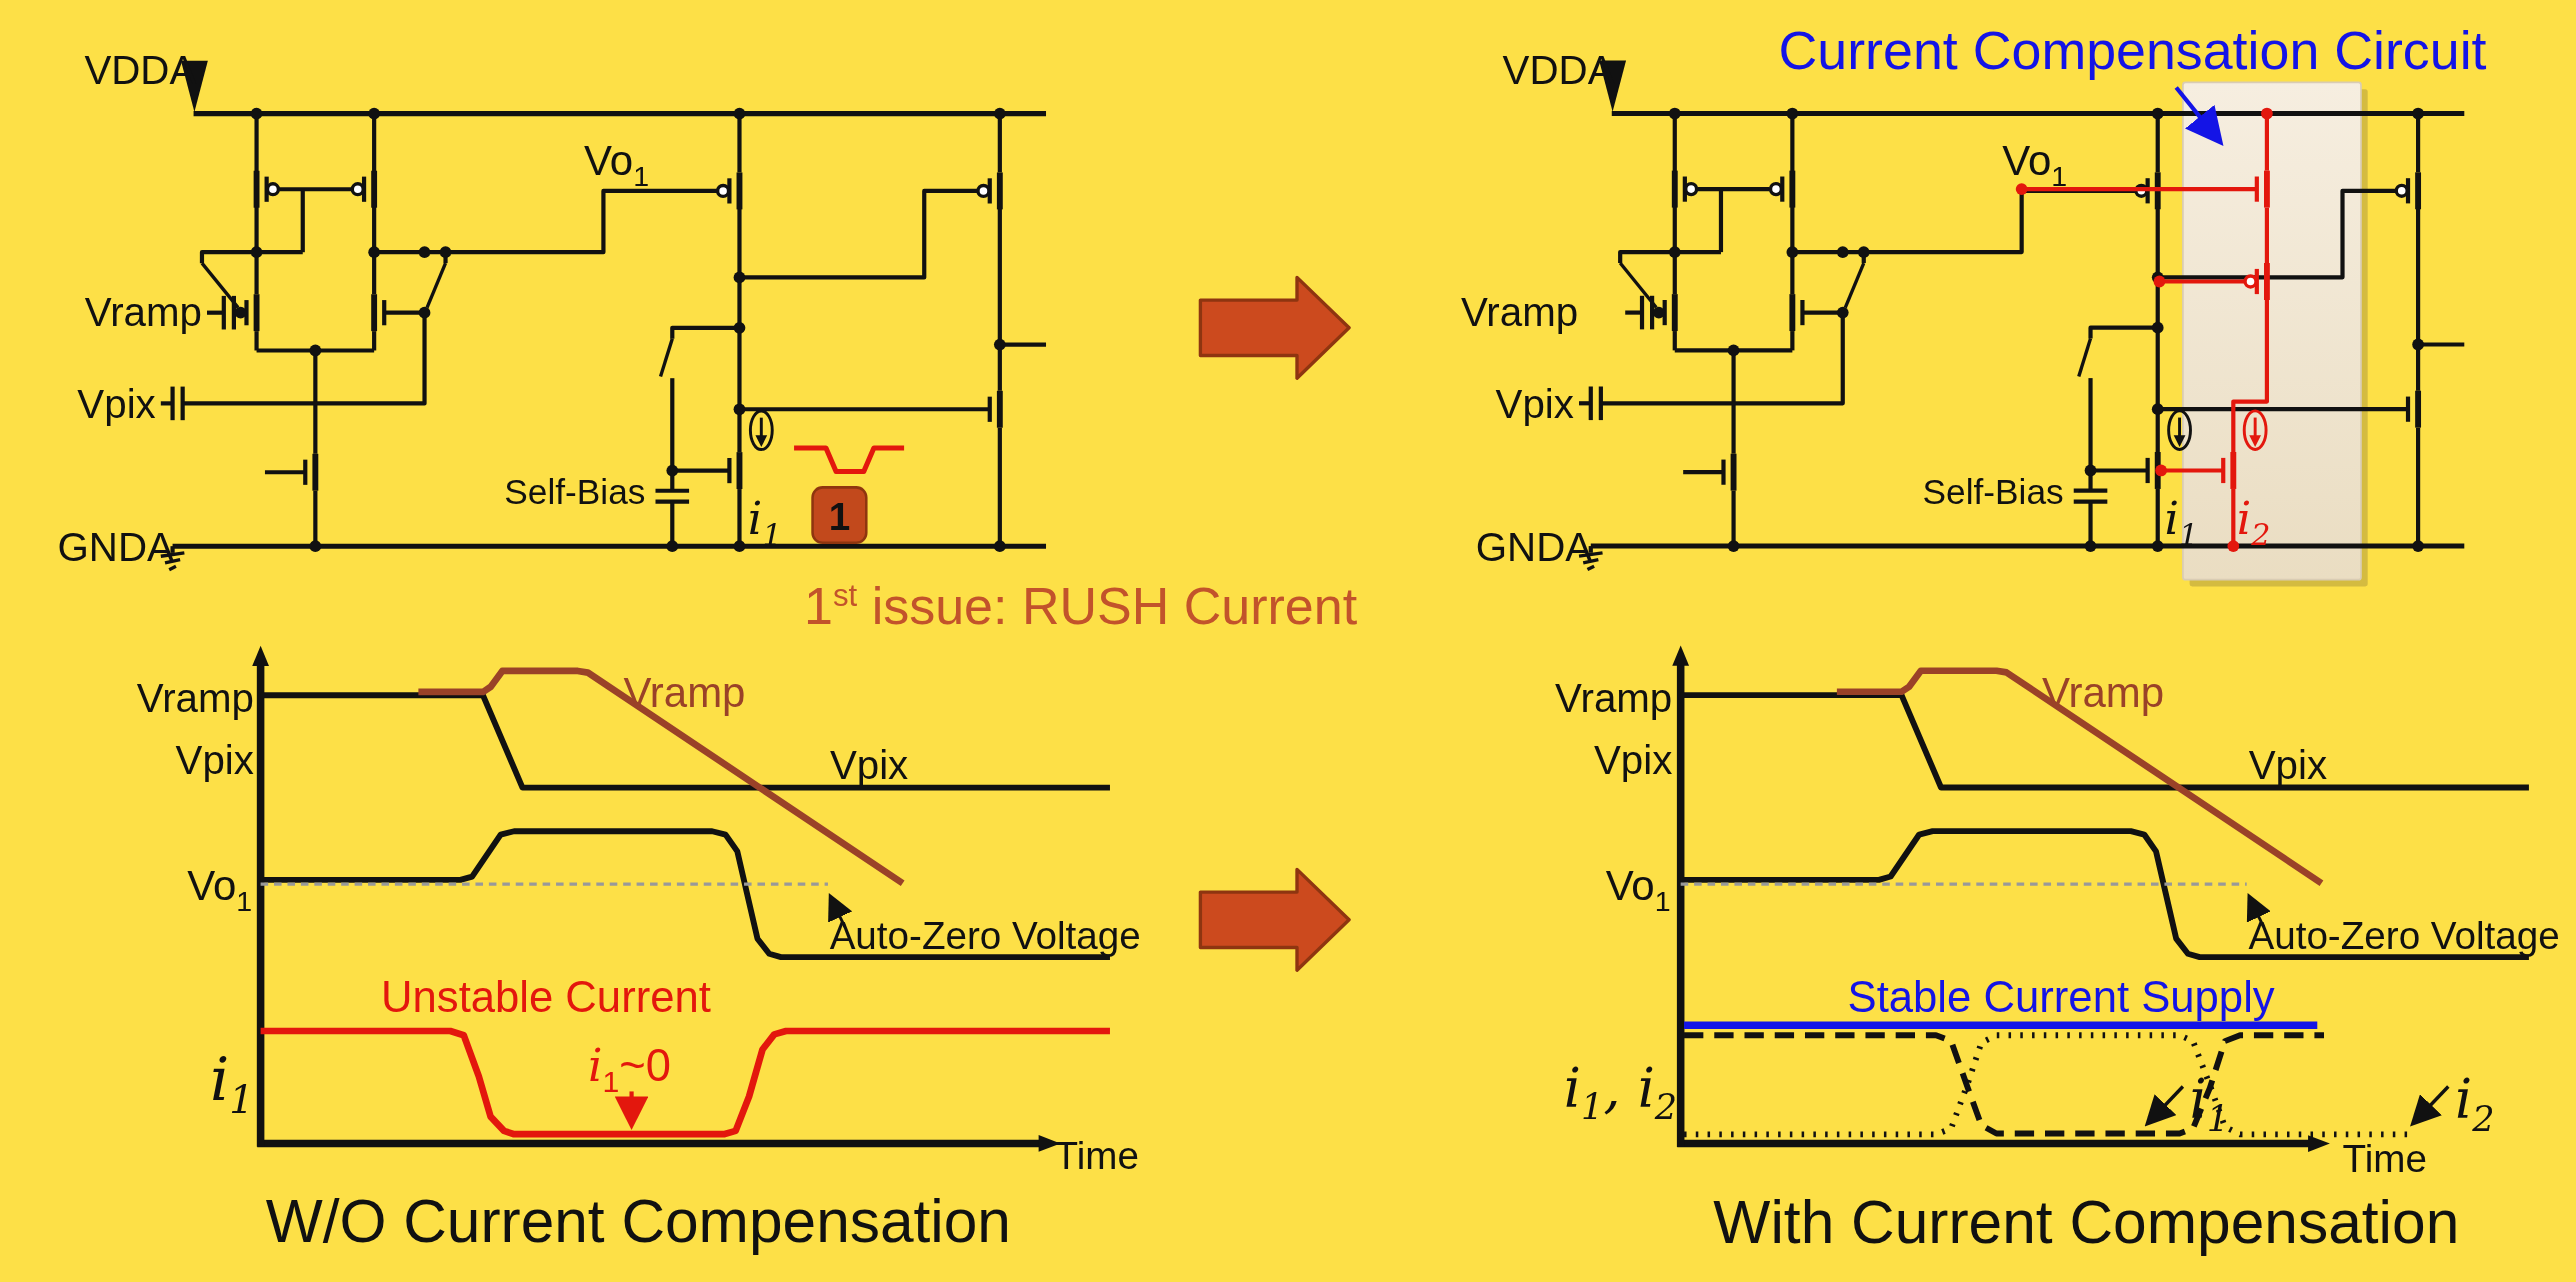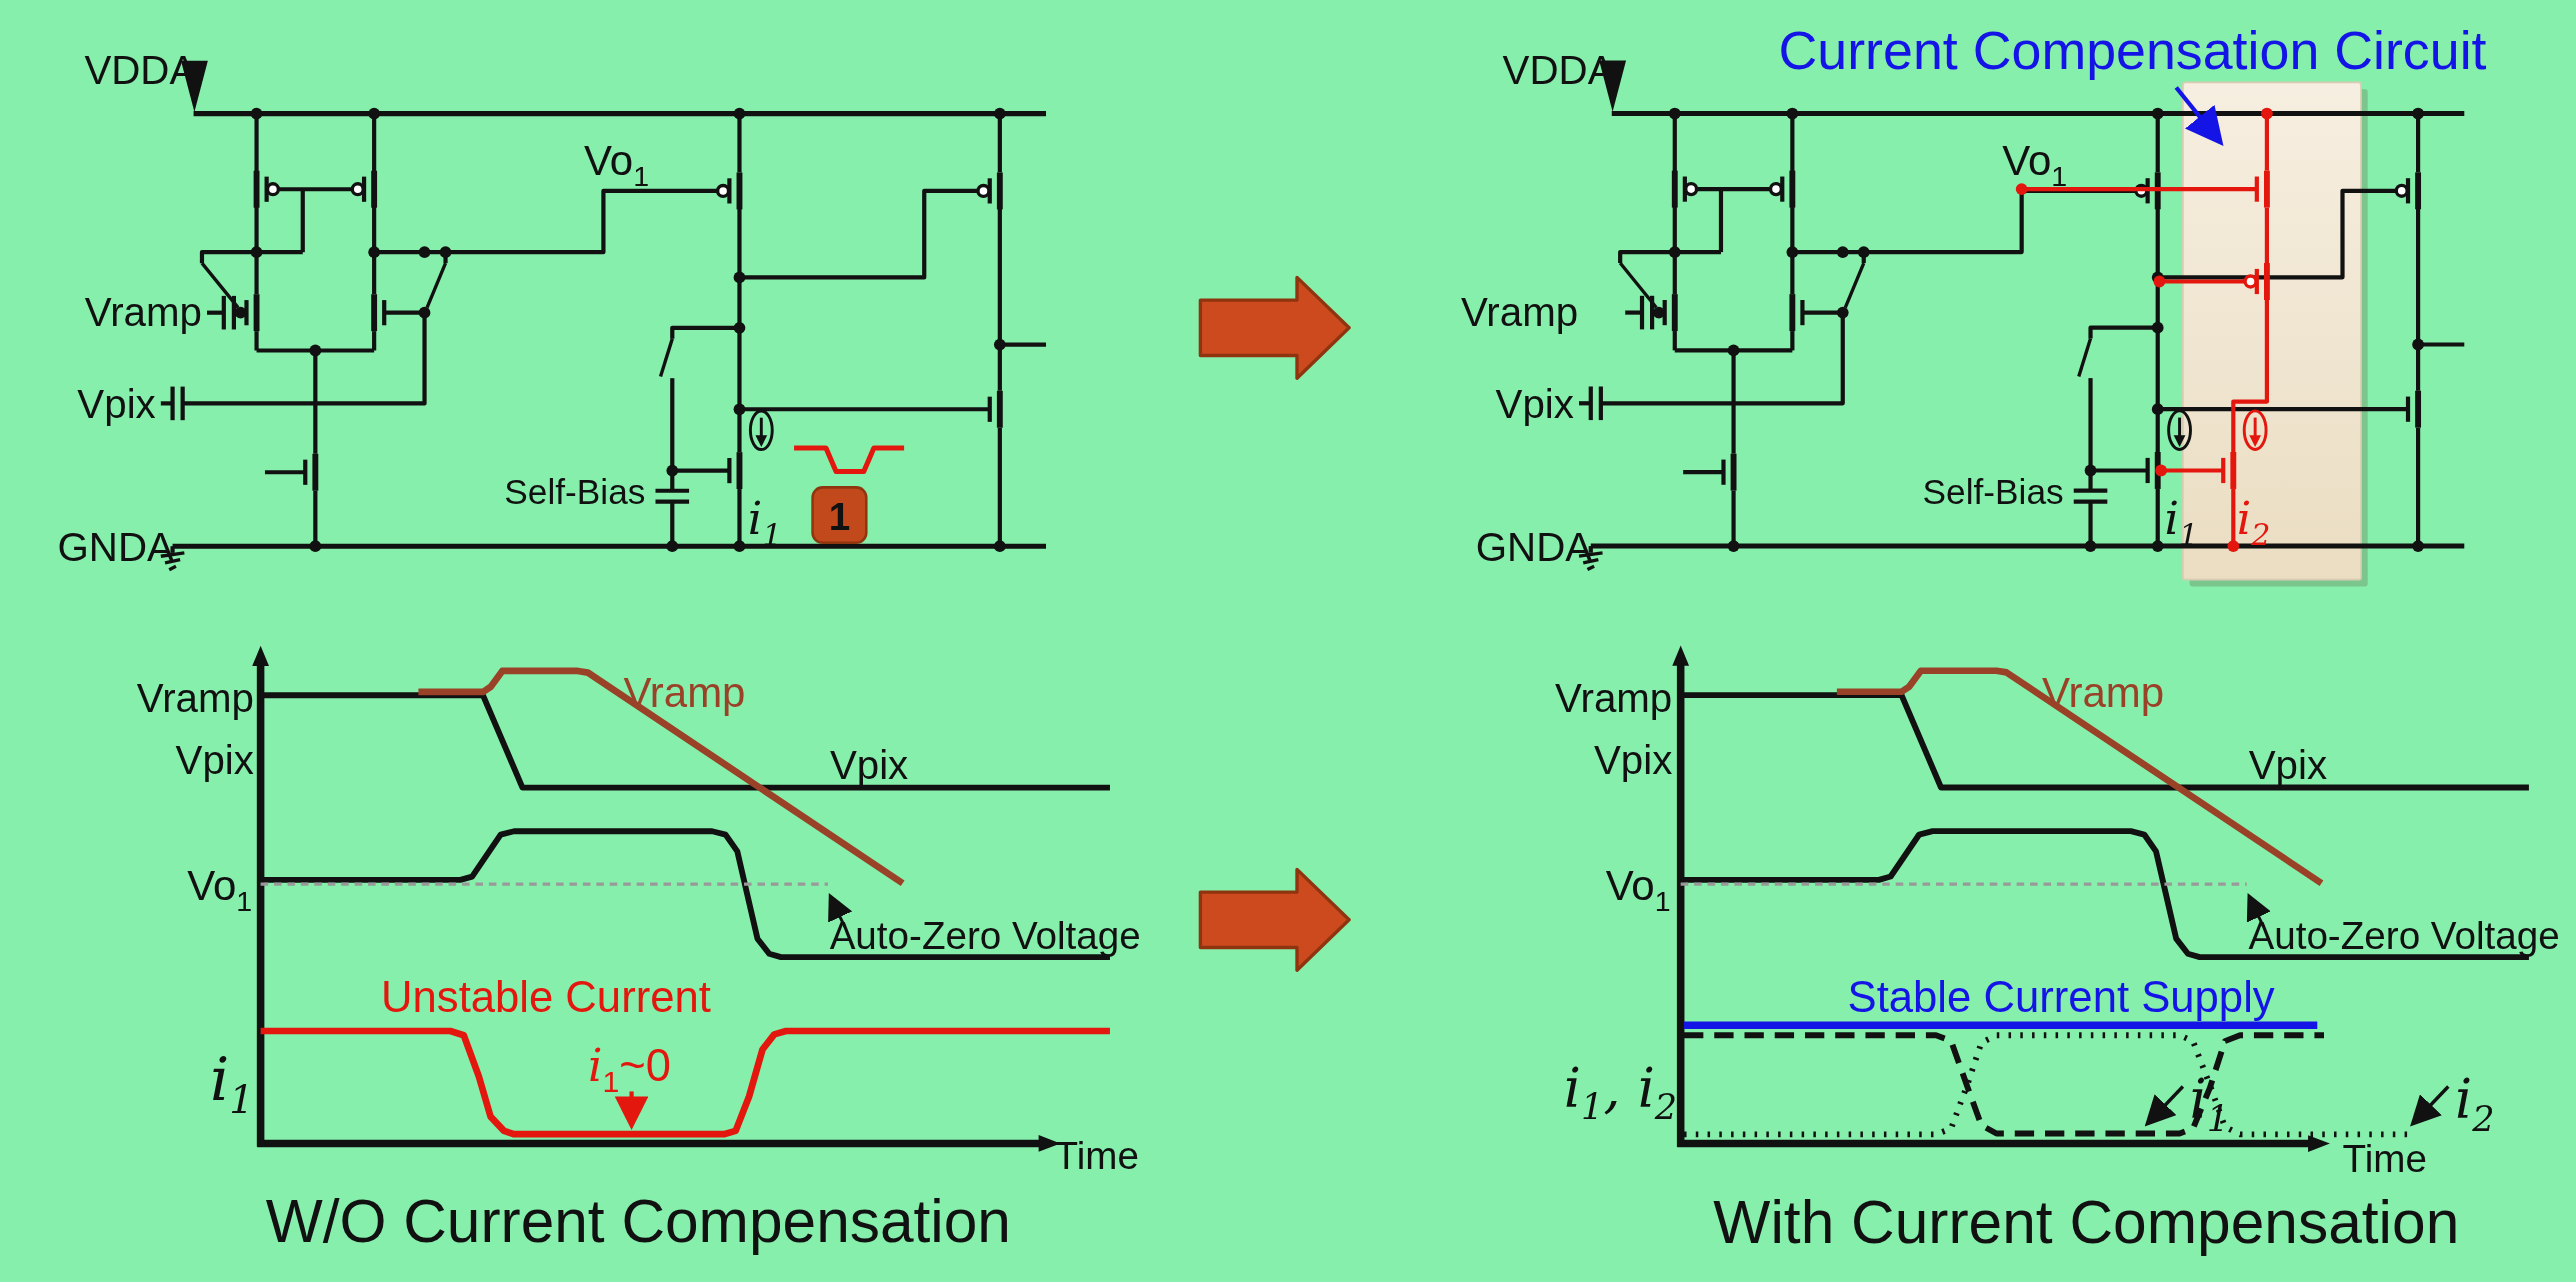--- a/index.html
+++ b/index.html
@@ -1,16 +1,16 @@
 <!DOCTYPE html>
 <html style="font-size:13.4px"><head>
 <meta charset="utf-8">
 <style>
   html,body{margin:0;padding:0;background:#fff;}
-  #stage{position:relative;width:2576px;height:1283px;background:#86efac;overflow:hidden;
+  #stage{position:relative;width:2576px;height:1283px;background:#fde047;overflow:hidden;
          font-family:"Liberation Sans",sans-serif;}
   svg{position:absolute;overflow:visible;}
   text{font-family:"Liberation Sans",sans-serif;fill:#111;}
   .f42{font-size:42px}.f46{font-size:46px}.f48{font-size:48px}.f50{font-size:50px}
   .f52{font-size:52px}.f54{font-size:54px}.f64{font-size:64px}.f72{font-size:72px}
   .cur{font-family:"DejaVu Serif",serif;font-style:italic;}
   .brown{fill:#9A4228}.red{fill:#E3170D}.blue{fill:#1414E6}
   #issue-note{position:absolute;left:804px;top:576px;font-size:52px;color:#C2532B;
               white-space:nowrap;font-family:"Liberation Sans",sans-serif;}
   #issue-note sup{font-size:60%;}
@@ -275,20 +275,21 @@
     <text class="cur f54 red" x="2664" y="636"><tspan>i</tspan><tspan dy="13" font-size="36">2</tspan></text>
   </svg>
 
   <svg style="left:1192px;top:269px" width="168" height="126" viewBox="1420 320 200 150">
     <polygon points="1430,357 1545,357 1545,330 1607,390 1545,450 1545,423 1430,423" fill="#CC4A1E" stroke="#8E3510" stroke-width="4" stroke-linejoin="round"></polygon>
   </svg>
   <svg style="left:1192px;top:861px" width="168" height="126" viewBox="1420 1025 200 150">
     <polygon points="1430,1062 1545,1062 1545,1035 1607,1095 1545,1155 1545,1128 1430,1128" fill="#CC4A1E" stroke="#8E3510" stroke-width="4" stroke-linejoin="round"></polygon>
   </svg>
 
+  <div id="issue-note"><span>1</span><sup>st</sup><span> issue: RUSH Current</span></div>
 
   <svg id="c1" style="left:34px;top:638px" width="1175" height="645" viewBox="40 760 1400 768">
     <defs>
       <marker id="m-b1" markerWidth="9" markerHeight="9" refX="7" refY="4.5" orient="auto">
         <path d="M0,0 L9,4.5 L0,9 z" fill="#111"></path>
       </marker>
       <marker id="m-r1" markerWidth="8" markerHeight="8" refX="6" refY="4" orient="auto">
         <path d="M0,0 L8,4 L0,8 z" fill="#E3170D"></path>
       </marker>
     </defs>

